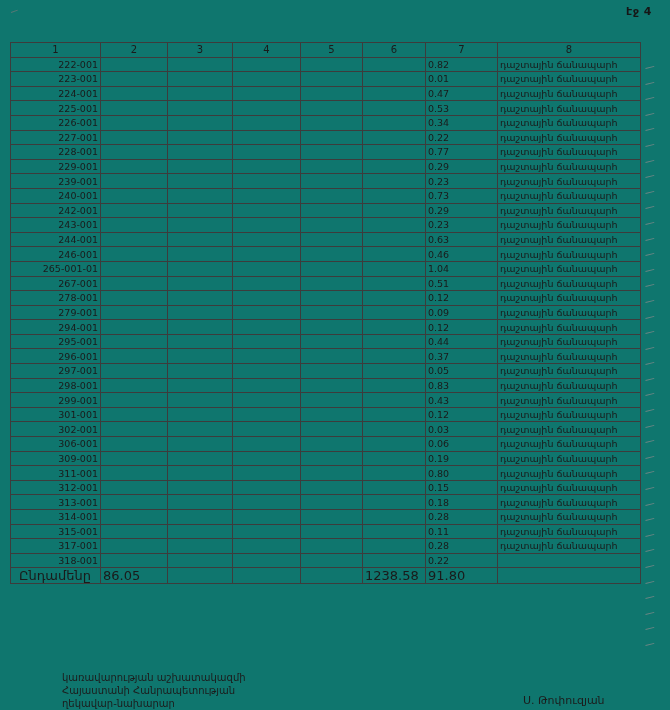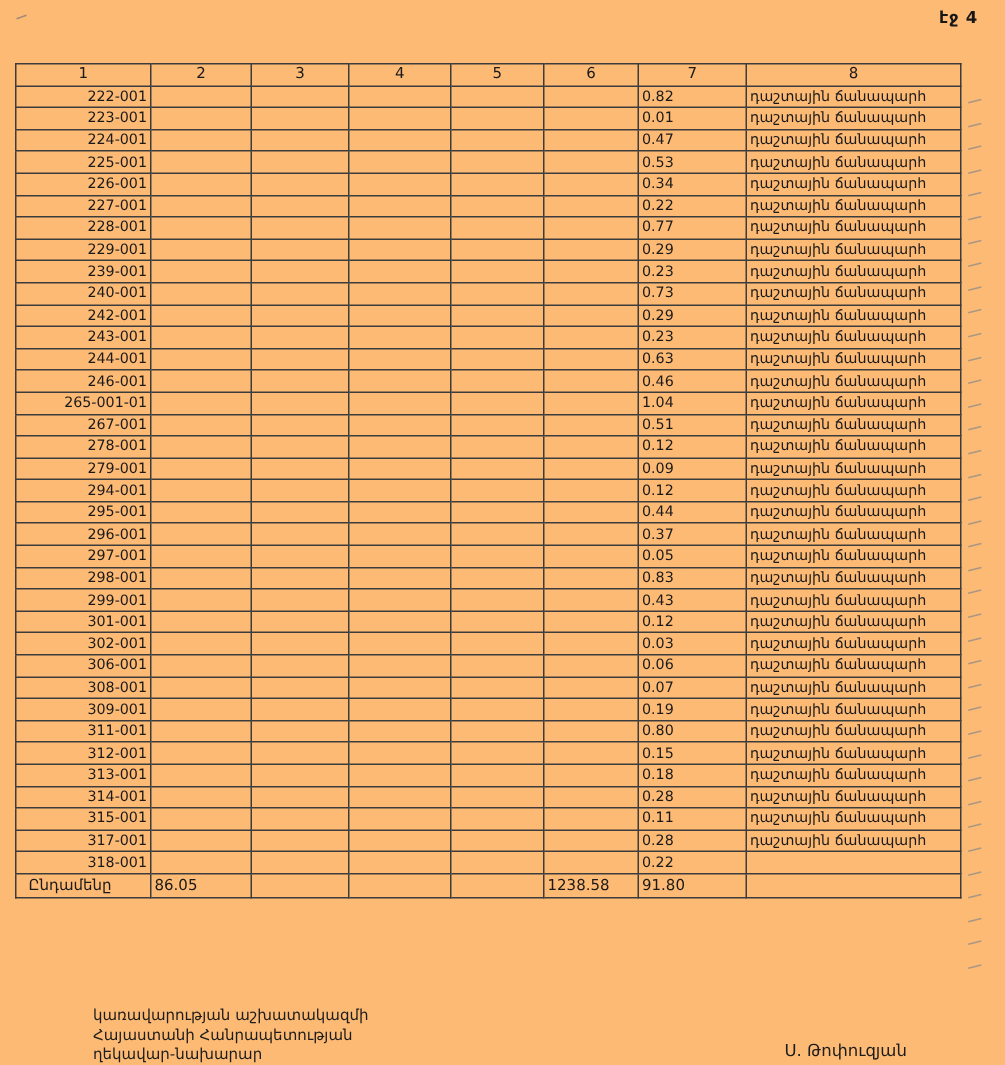--- a/index.html
+++ b/index.html
@@ -1,19 +1,19 @@
 <!DOCTYPE html>
 <html><head>
 <meta charset="utf-8">
 <style>
   html,body{margin:0;padding:0;background:#ffffff;}
   .page{
     position:relative;
     width:670px;height:710px;
-    background:#fdba74;
+    background:#0f766e;
     font-family:"DejaVu Sans",sans-serif;
     color:#161616;
     overflow:hidden;
   }
   .page-label{
     position:absolute;top:5px;right:18px;
     font-size:11px;font-weight:bold;letter-spacing:0.5px;
   }
   .corner-mark{
     position:absolute;left:10px;top:6px;width:7px;height:5px;
@@ -30,21 +30,21 @@
     padding:0 2px;
     font-size:9.5px;
     font-weight:normal;
     overflow:hidden;white-space:nowrap;
     color:#1a1a1a;
   }
   table.scan th{font-size:10px;text-align:center;}
   td.code{text-align:right;}
   td.val{text-align:left;}
   td.type{text-align:left;padding-left:3px;}
-  tr.total td{height:15px;font-size:10px;}
+  tr.total td{height:15px;font-size:13px;}
   tr.total td.label{text-align:left;padding-left:8px;}
   .artifacts{position:absolute;left:644px;top:58px;width:20px;}
   .artifacts .mark{position:relative;width:12px;height:15.6px;}
   .artifacts .mark::after{
     content:"";position:absolute;left:1px;top:6px;width:9px;height:3px;
     border-bottom:1px solid #8b8b8b;transform:rotate(-14deg);opacity:.75;
   }
   .footer-block{
     position:absolute;left:62px;top:671px;
     font-size:10px;line-height:13px;color:#1c1c1c;
@@ -351,30 +351,20 @@
           <td class="code">306-001</td>
           <td></td>
           <td></td>
           <td></td>
           <td></td>
           <td></td>
           <td class="val">0.06</td>
           <td class="type">դաշտային ճանապարհ</td>
         </tr>
         <tr>
-          <td class="code">308-001</td>
-          <td></td>
-          <td></td>
-          <td></td>
-          <td></td>
-          <td></td>
-          <td class="val">0.07</td>
-          <td class="type">դաշտային ճանապարհ</td>
-        </tr>
-        <tr>
           <td class="code">309-001</td>
           <td></td>
           <td></td>
           <td></td>
           <td></td>
           <td></td>
           <td class="val">0.19</td>
           <td class="type">դաշտային ճանապարհ</td>
         </tr>
         <tr>

